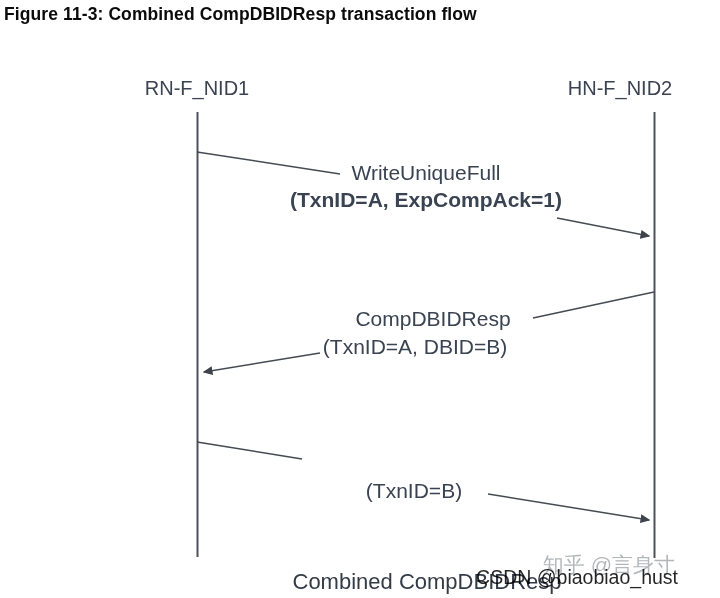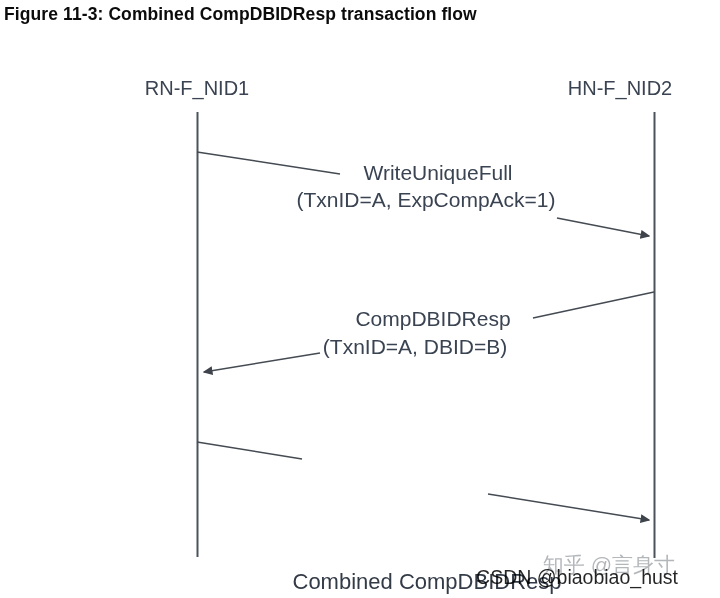--- a/index.html
+++ b/index.html
@@ -88,25 +88,26 @@
     <line x1="197" y1="152" x2="340" y2="174" stroke="#454b53" stroke-width="1.5"></line>
     <line x1="557" y1="218" x2="649" y2="236" stroke="#454b53" stroke-width="1.5" marker-end="url(#arrow)"></line>
 
     <line x1="654" y1="292" x2="533" y2="318" stroke="#454b53" stroke-width="1.5"></line>
     <line x1="320" y1="353" x2="204" y2="372" stroke="#454b53" stroke-width="1.5" marker-end="url(#arrow)"></line>
 
     <line x1="197" y1="442" x2="302" y2="459" stroke="#454b53" stroke-width="1.5"></line>
     <line x1="488" y1="494" x2="649" y2="520" stroke="#454b53" stroke-width="1.5" marker-end="url(#arrow)"></line>
   </svg>
 
-  <div class="msg-line" style="left:426px; top:161px;margin-left:12px;">WriteUniqueFull</div>
-  <div class="msg-line" style="left:426px; top:188px;">(TxnID=A, ExpCompAck=1)</div>
+  <div class="msg-line" style="left:426px; top:161px;">WriteUniqueFull</div>
+  <div class="msg-line" style="left:426px; top:188px;font-weight:bold;">(TxnID=A, ExpCompAck=1)</div>
 
   <div class="msg-line" style="left:433px; top:307px;">CompDBIDResp</div>
   <div class="msg-line" style="left:415px; top:335px;">(TxnID=A, DBID=B)</div>
 
+  <div class="msg-line" style="left:414px; top:479px;">(TxnID=B)</div>
 
   <div class="caption">Combined CompDBIDResp</div>
 
   <div class="watermark wm-zhihu">知乎 @言身寸</div>
   <div class="watermark wm-csdn">CSDN @biaobiao_hust</div>
 
 </div>
 
 </body></html>

